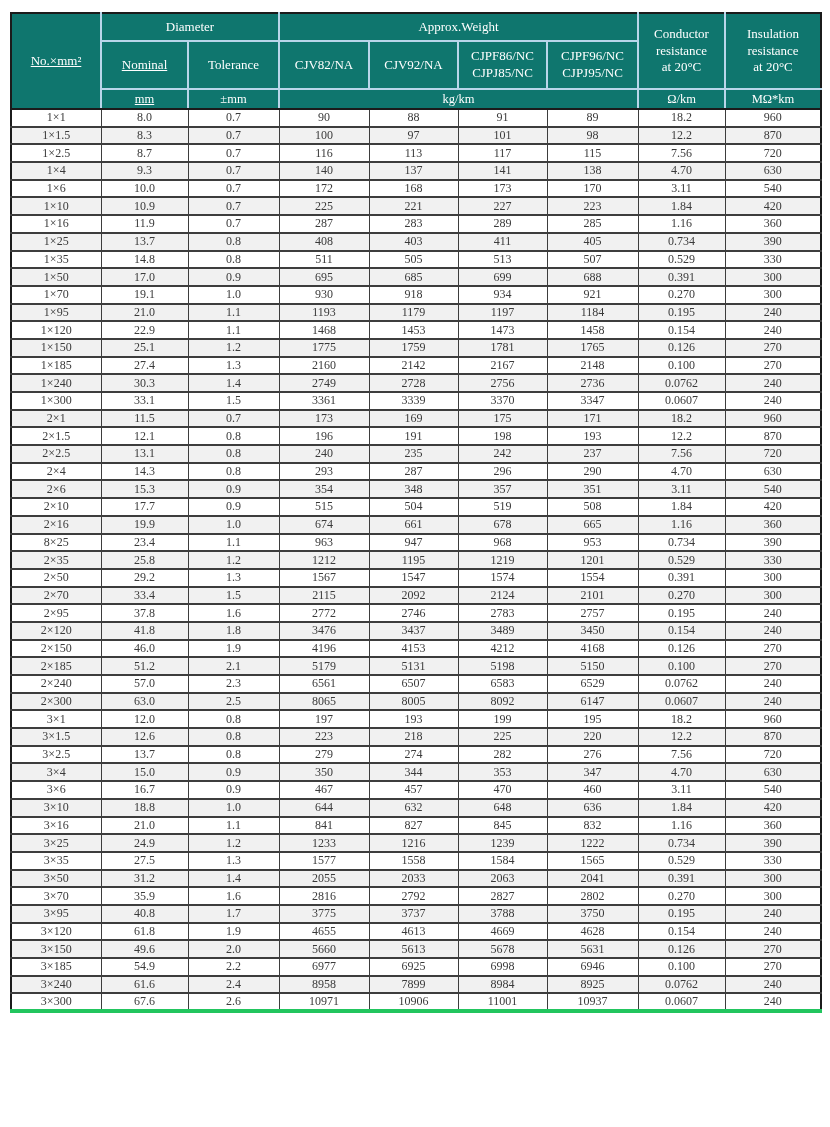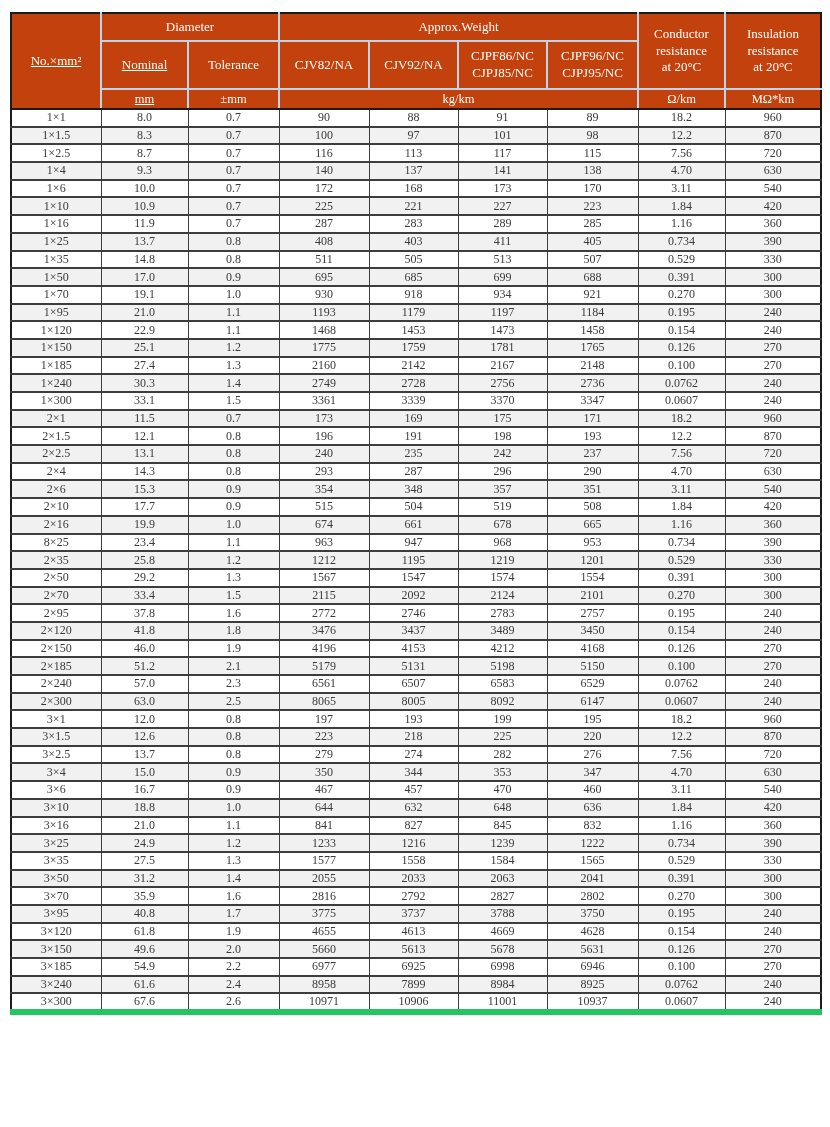--- a/index.html
+++ b/index.html
@@ -14,21 +14,21 @@
 
   table.spec {
     border-collapse: collapse;
     table-layout: fixed;
     width: 810px;
     border: 2px solid #1b1b1b;
   }
 
   
   thead th {
-    background: #c2410c;
+    background: #0f766e;
     color: #ffffff;
     font-weight: normal;
     font-size: 13px;
     line-height: 1.3;
     padding: 0 2px;
     border: 2px solid #b9d6ea;
     vertical-align: middle;
   }
   thead tr.band-top th    { height: 28px; }
   thead tr.band-mid th    { height: 48px; }
@@ -50,21 +50,21 @@
     border: 1px solid #3d3d3d;
     border-top-width: 2px;
     border-bottom-width: 2px;
     overflow: hidden;
     white-space: nowrap;
   }
   tbody tr:nth-child(odd)  { background: #ffffff; }
   tbody tr:nth-child(even) { background: #f1f1f1; }
   tbody td:first-child     { border-left: 2px solid #1b1b1b; }
   tbody td:last-child      { border-right: 2px solid #1b1b1b; }
-  tbody tr:last-child td   { border-bottom: 6px solid #22c55e; }
+  tbody tr:last-child td   { border-bottom: 4px solid #22c55e; }
 </style>
 </head>
 <body>
 
 <div class="page">
   <table class="spec">
     <colgroup>
       <col style="width:90px">
         <col style="width:87px">
         <col style="width:91px">

